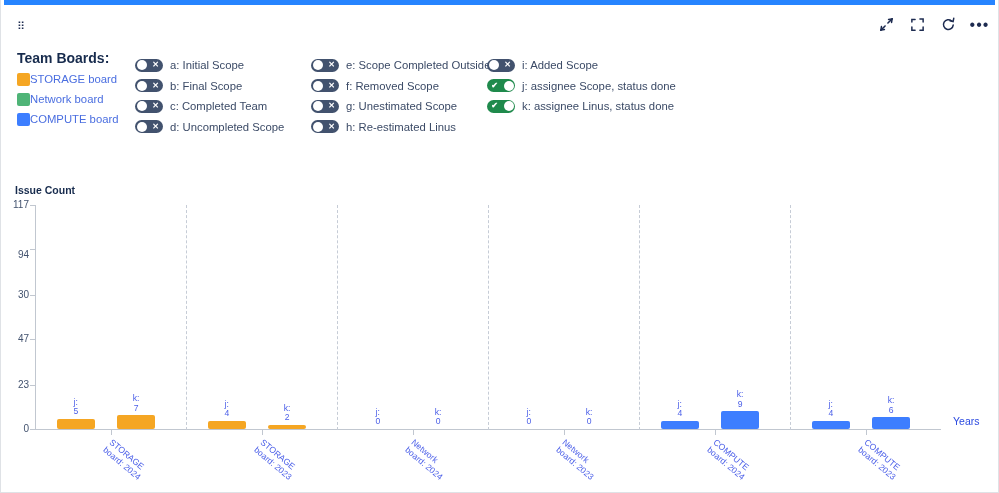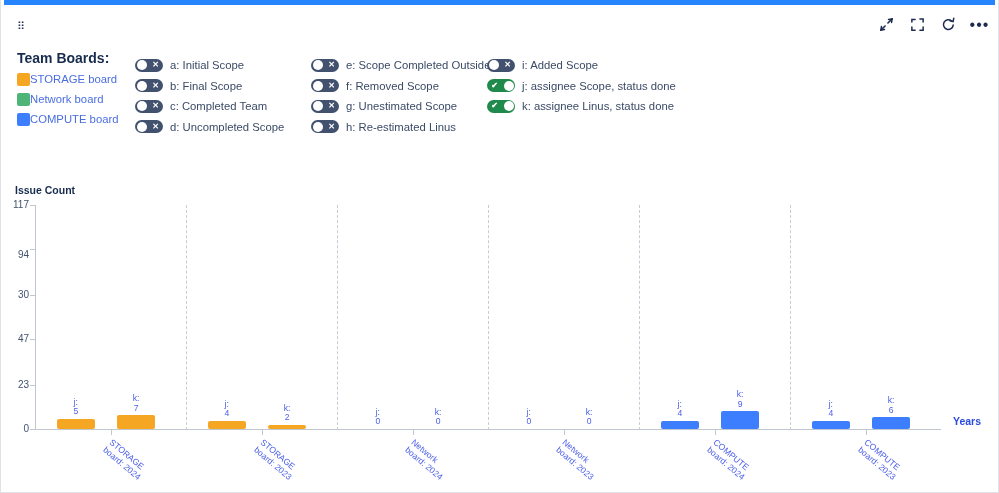--- a/index.html
+++ b/index.html
@@ -134,21 +134,21 @@
   .bar-label {
     position: absolute; text-align: center; width: 40px;
     font-size: 8.6px; color: #4a5ee8; line-height: 9.5px; white-space: pre-line;
   }
   .cat-label {
     position: absolute; font-size: 8.6px; color: #4a5ee8;
     line-height: 10px; white-space: pre-line; text-align: left;
     transform-origin: left top; transform: rotate(40deg);
   }
   #x-axis-title {
-    position: absolute; font-size: 10.5px; font-weight: bold; color: #2b4ae0;
+    position: absolute; font-size: 10.5px; font-weight: normal; color: #2b4ae0;
     left: 952px; top: 237px;
   }
 </style>
 </head>
 <body>
 
 <div id="app">
   <div id="accent-bar"></div>
 
   <div id="titlebar">

